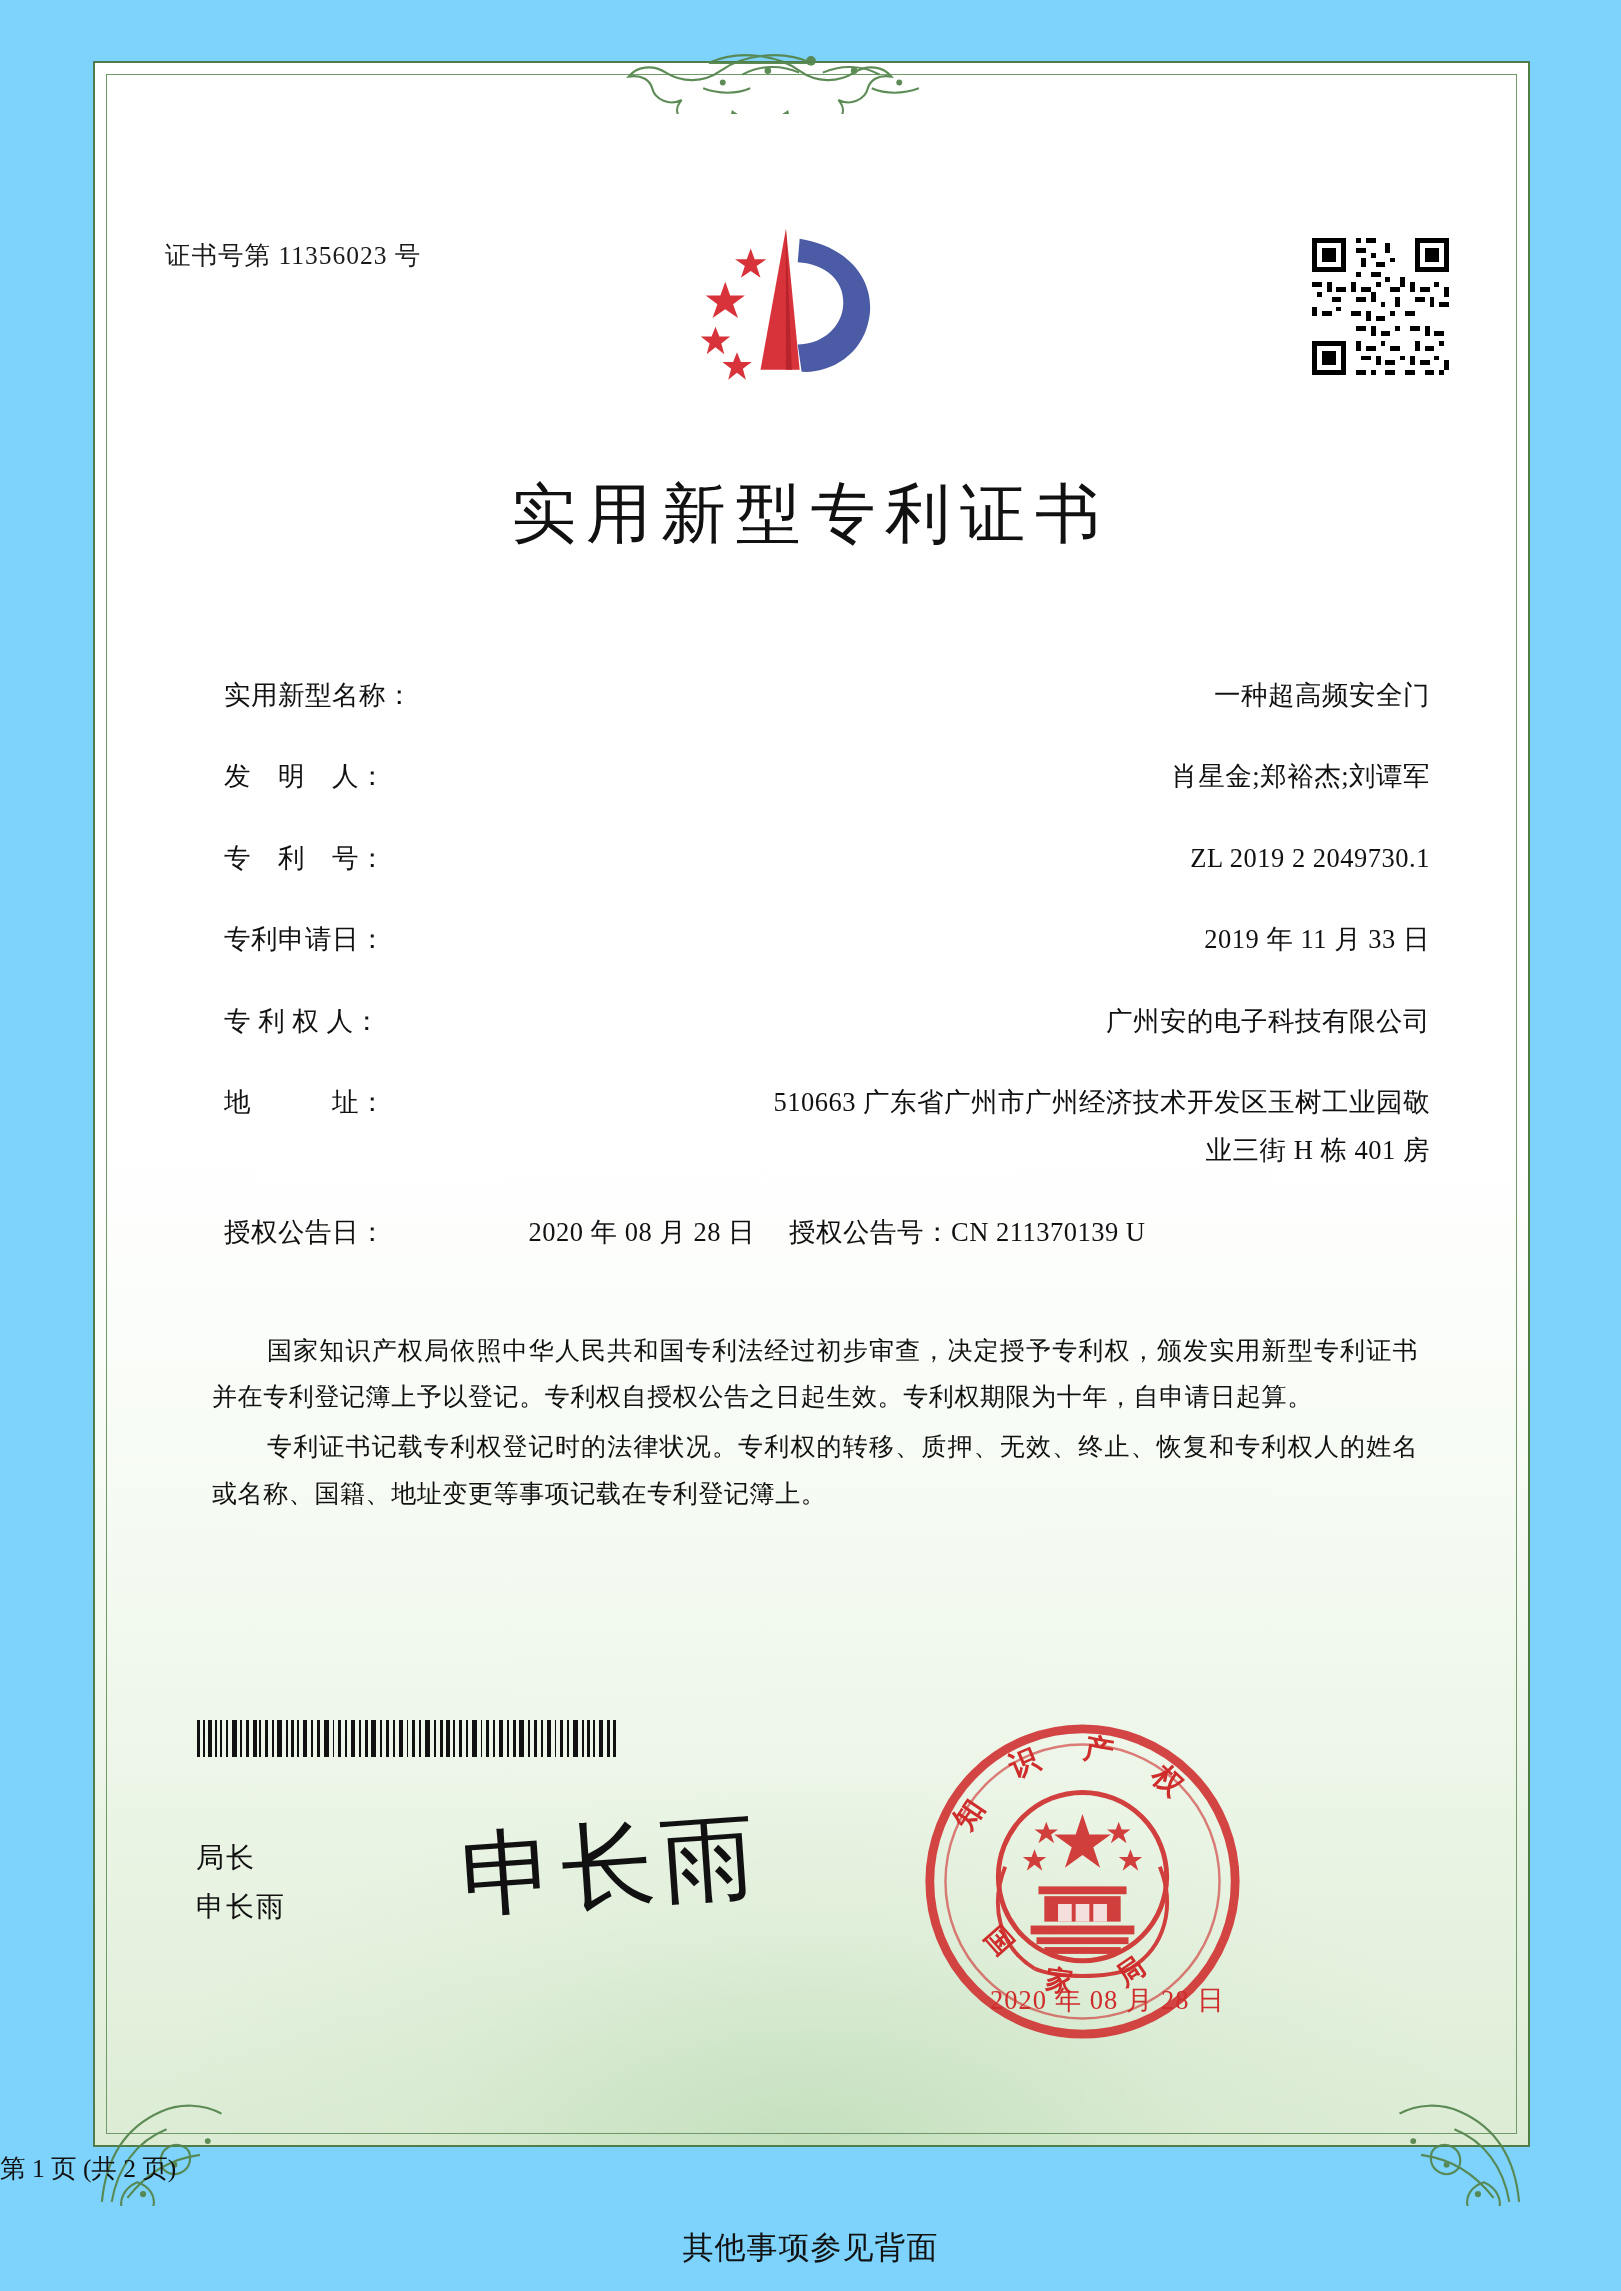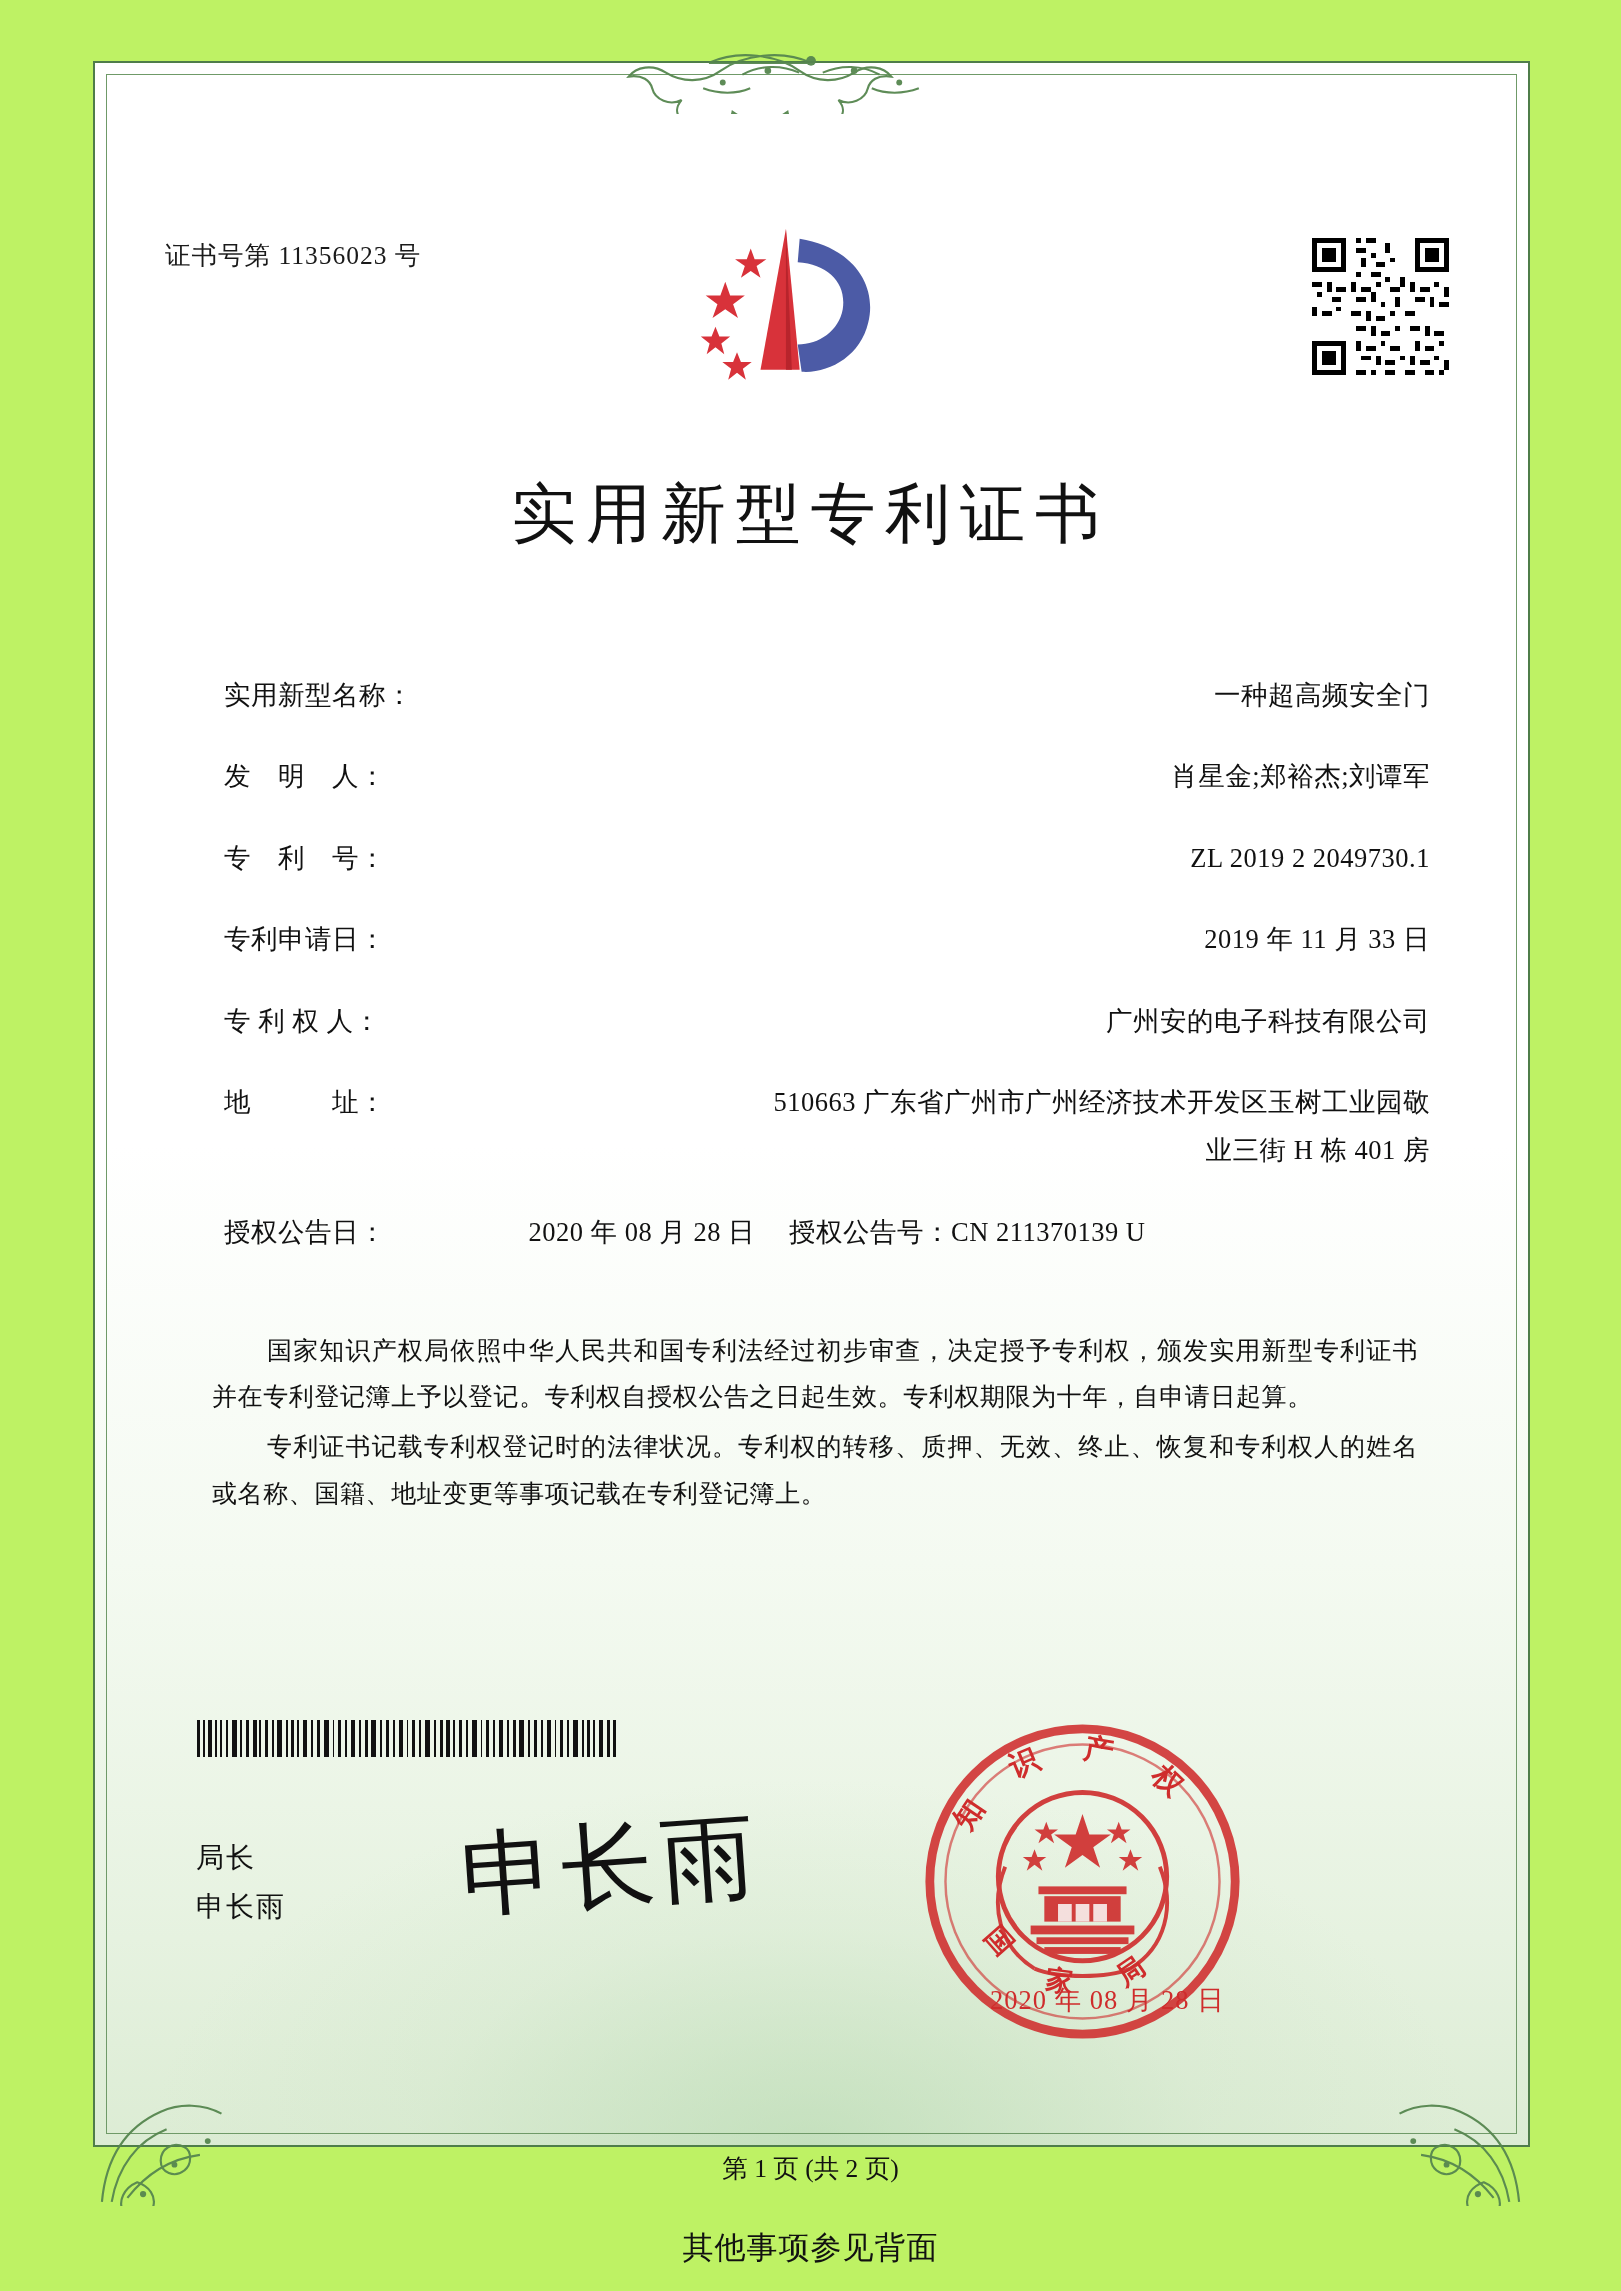--- a/index.html
+++ b/index.html
@@ -7,21 +7,21 @@
     padding: 0;
     background: #ffffff;
   }
   body {
     font-family: "Liberation Serif", "DejaVu Serif", serif;
   }
   .page {
     position: relative;
     width: 1621px;
     height: 2292px;
-    background: #bef264;
+    background: #7dd3fc;
     overflow: hidden;
   }
   
   .paper {
     position: absolute;
     left: 93px;
     top: 61px;
     width: 1437px;
     height: 2086px;
     background:
@@ -196,21 +196,21 @@
     font-size: 26.5px;
     color: #cf2c2c;
     letter-spacing: 1px;
   }
 
   .page-no {
     position: absolute;
     left: 0;
     right: 0;
     top: 2151px;
-    text-align: center;
+    text-align: left;
     font-size: 25.5px;
     color: #111;
   }
   .footer-note {
     position: absolute;
     left: 0;
     right: 0;
     top: 2227px;
     text-align: center;
     font-size: 31px;

